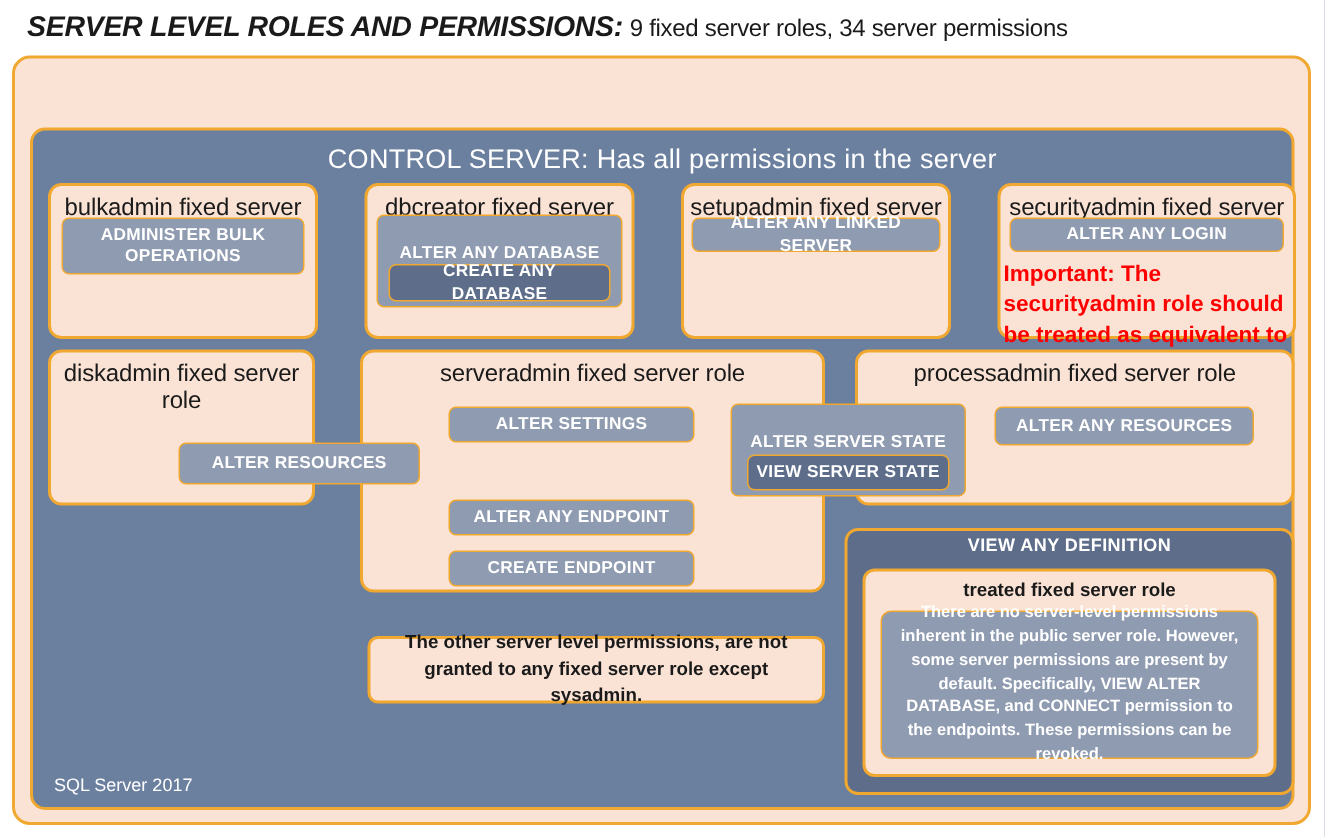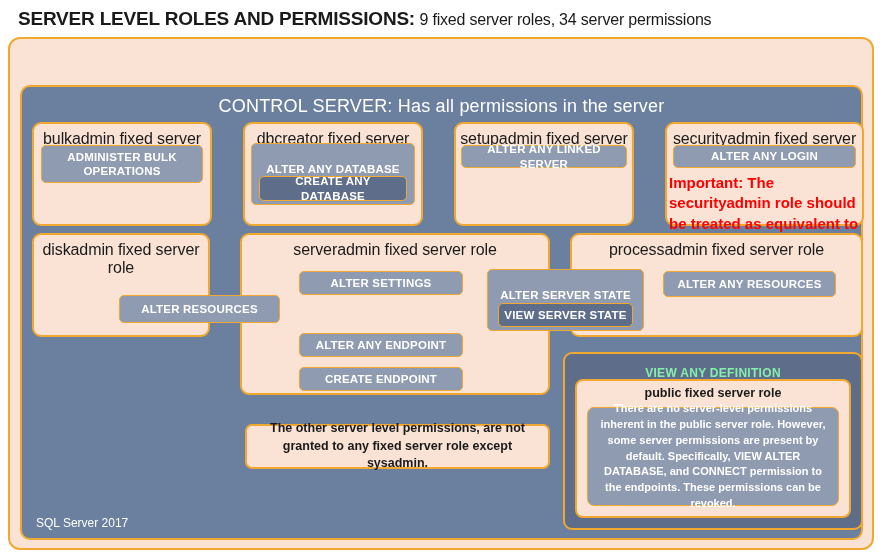--- a/index.html
+++ b/index.html
@@ -37,20 +37,21 @@
     left: 18px;
     top: 8px;
     width: 850px;
     white-space: nowrap;
     color: var(--ink);
   }
   .title-strong {
     font-size: 19px;
     font-weight: 700;
     letter-spacing: -0.2px;
+    font-style: italic;
   }
   .title-sub {
     font-size: 16px;
     font-weight: 400;
     letter-spacing: -0.2px;
   }
 
   
   .sysadmin-panel {
     position: absolute;
@@ -181,26 +182,26 @@
   .public-outer {
     position: absolute;
     background: var(--perm-dk);
     border: 2px solid var(--gold);
     border-radius: 9px;
     box-sizing: border-box;
   }
   .public-outer-label {
     position: absolute;
     left: 0;
-    top: 12px;
+    top: 2px;
     width: 100%;
     text-align: center;
     font-size: 12px;
     font-weight: 700;
-    color: #86efac;
+    color: #ffffff;
     letter-spacing: 0.3px;
   }
   .public-mid {
     position: absolute;
     left: 10px;
     top: 25px;
     right: 10px;
     bottom: 10px;
     background: var(--cream);
     border: 2px solid var(--gold);
@@ -300,18 +301,18 @@
   <div class="perm top" style="left:487px; top:269px; width:157px; height:62px;">ALTER SERVER STATE</div>
   <div class="perm dark" style="left:498px; top:303px; width:135px; height:24px;">VIEW SERVER  STATE</div>
 
   <div class="perm" style="left:663px; top:271px; width:173px; height:26px;">ALTER ANY RESOURCES</div>
 
   <div class="note-cream" style="left:245px; top:424px; width:305px; height:45px;">The other server level permissions,  are not granted to any fixed server role except sysadmin.</div>
 
   <div class="public-outer" style="left:563px; top:352px; width:300px; height:178px;">
     <div class="public-outer-label">VIEW ANY DEFINITION</div>
     <div class="public-mid">
-      <div class="public-mid-label">public  fixed server role</div>
+      <div class="public-mid-label">treated  fixed server role</div>
       <div class="public-desc">There are no server-level permissions inherent in the public server role. However, some server permissions are present by default. Specifically, VIEW ALTER DATABASE, and CONNECT permission to the endpoints. These permissions can be revoked.</div>
     </div>
   </div>
 
 </div>
 
 </body></html>

